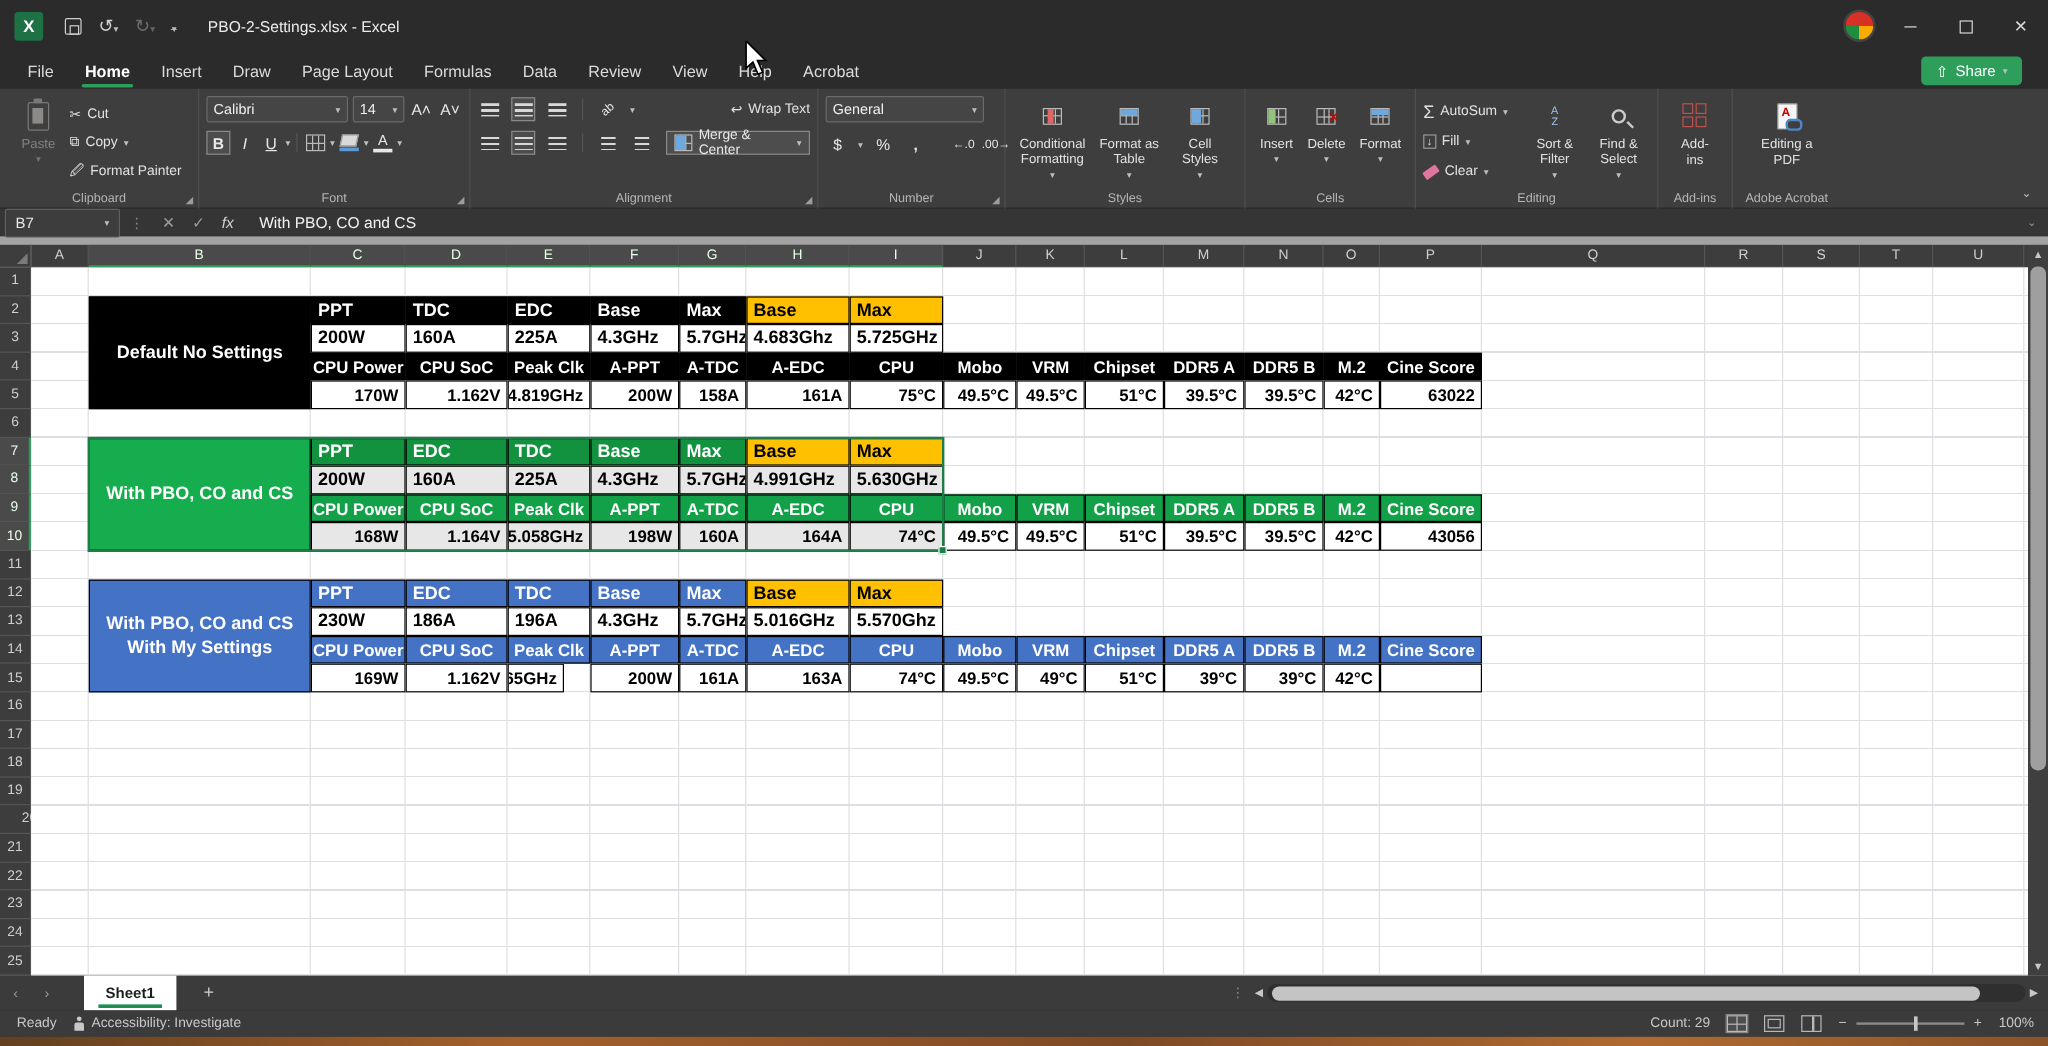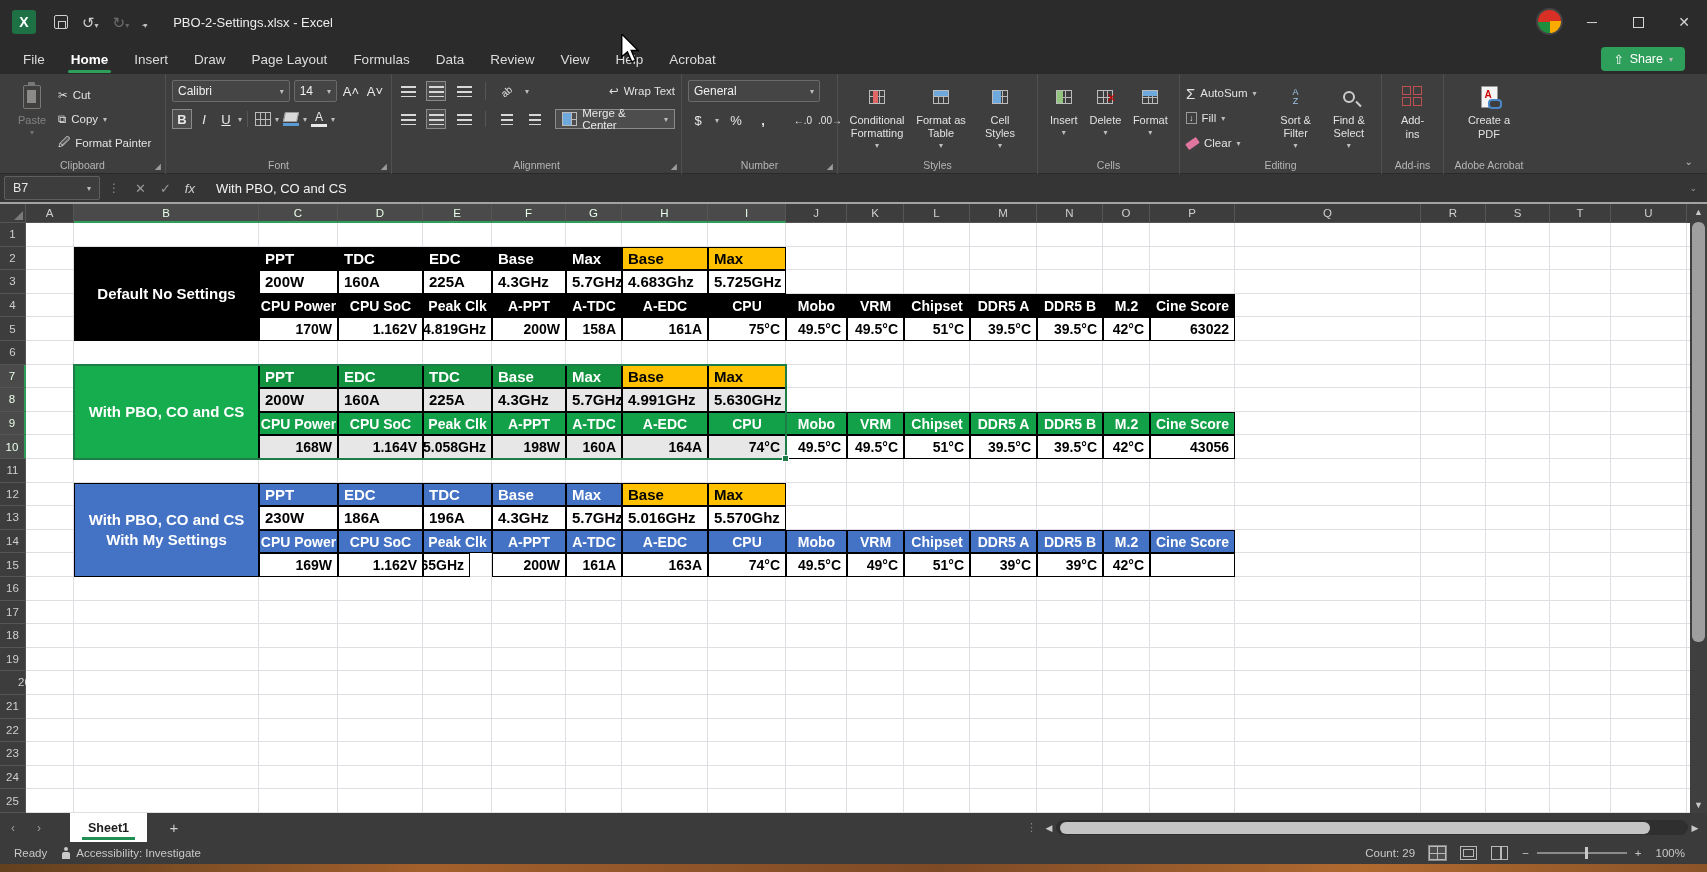--- a/index.html
+++ b/index.html
@@ -78,21 +78,21 @@
   .bucket { width:14px; height:10px; background:#d9d9d9; transform:skewX(-12deg); border:1px solid #999; }
   .colorbar { width:16px; height:3px; margin-top:1px; }
   .sigma { font-size:15px; }
   .eraser { width:13px; height:7px; background:#e075a0; transform:rotate(-35deg); border-radius:1px; }
   .magbig { width:12px; height:12px; border:2px solid #ccc; border-radius:50%; position:relative; }
   .magbig::after { content:""; position:absolute; left:10px; top:10px; width:7px; height:2px; background:#ccc; transform:rotate(45deg); }
   .collapse-chev { position:absolute; right:14px; bottom:6px; font-size:10px; color:#bdbdbd; }
 
   
   .formulabar { position:absolute; left:0; top:174px; width:1707px; height:30px; background:#353535;
-    display:flex; align-items:center; color:#e6e6e6; border-bottom:2px solid #a3a3a3; }
+    display:flex; align-items:center; color:#e6e6e6; border-bottom:7px solid #a3a3a3; }
   .namebox { width:96px; height:24px; margin-left:4px; background:#3d3d3d; border:1px solid #5f5f5f;
     border-radius:2px; display:flex; align-items:center; padding:0 8px; font-size:12.5px; }
   .namebox .caret { margin-left:auto; }
   .fbar-dots { color:#8a8a8a; margin:0 8px; font-size:12px; }
   .fbar-ic { color:#9a9a9a; font-size:13px; margin:0 7px; }
   .fx { font-style:italic; color:#d0d0d0; font-size:13px; margin:0 7px; }
   .fbar-text { margin-left:14px; font-size:13px; color:#f2f2f2; }
   .fbar-chev { position:absolute; right:10px; font-size:9px; color:#9a9a9a; }
 
   
@@ -139,21 +139,21 @@
   .hs-track { position:relative; flex:1; height:15px; background:#2f2f2f; border-radius:8px; }
   .hs-thumb { position:absolute; left:4px; top:1.5px; width:590px; height:12px; background:#c4c4c4; border-radius:7px; }
 
   
   .statusbar { position:absolute; left:0; top:842px; width:1707px; height:22px; background:#3b3b3b;
     display:flex; align-items:center; color:#c8c8c8; font-size:11.5px; }
   .sb-item { margin-left:14px; display:flex; align-items:center; gap:5px; }
   .person-ic { width:10px; height:12px; position:relative; }
   .person-ic::before { content:""; position:absolute; left:3px; top:0; width:4px; height:4px; border-radius:50%; background:#c8c8c8; }
   .person-ic::after { content:""; position:absolute; left:1px; top:5px; width:8px; height:7px; border-radius:2px 2px 0 0; background:#c8c8c8; }
-  .sb-right { margin-left:auto; display:flex; align-items:center; gap:14px; margin-right:22px; }
+  .sb-right { margin-left:auto; display:flex; align-items:center; gap:14px; margin-right:12px; }
   .view-ic { width:17px; height:14px; border:1px solid #b8b8b8; position:relative; }
   .view-ic.grid { background:linear-gradient(#b8b8b8,#b8b8b8) 50% 0/1px 100% no-repeat, linear-gradient(#b8b8b8,#b8b8b8) 0 50%/100% 1px no-repeat; }
   .view-ic.pagel::before { content:""; position:absolute; inset:2px; border:1px solid #b8b8b8; }
   .view-ic.pageb::before { content:""; position:absolute; left:50%; top:0; width:1px; height:100%; background:#b8b8b8; border-left:1px dashed #b8b8b8; }
   .view-ic.active { outline:1px solid #8a8a8a; background-color:#4d4d4d; }
   .zoomslider { display:flex; align-items:center; gap:8px; }
   .ztrack { position:relative; width:90px; height:2px; background:#8a8a8a; }
   .zthumb { position:absolute; left:48px; top:-5px; width:3px; height:12px; background:#c8c8c8; }
   .bottom-sliver2 { position:absolute; left:0; top:864px; width:1707px; height:8px;
     background:linear-gradient(90deg,#63401f,#a3602c 25%,#7d4a26 55%,#b06a30 80%,#8a5328); }
@@ -449,21 +449,21 @@
       </div>
       <div class="grp-label">Add-ins</div>
     </div>
 
     <div class="grp" style="width:90px;border-right:none">
       <div class="grp-body" style="justify-content:center">
         <div class="bigbtn">
           <span class="bicon">
               <span class="pdf-ic"></span>
             </span>
-          <span>Create a PDF</span>
+          <span>Editing a PDF</span>
         </div>
       </div>
       <div class="grp-label">Adobe Acrobat</div>
     </div>
 
     <div class="collapse-chev">⌄</div>
   </div>
 
   <div class="formulabar">
     <div class="namebox">

